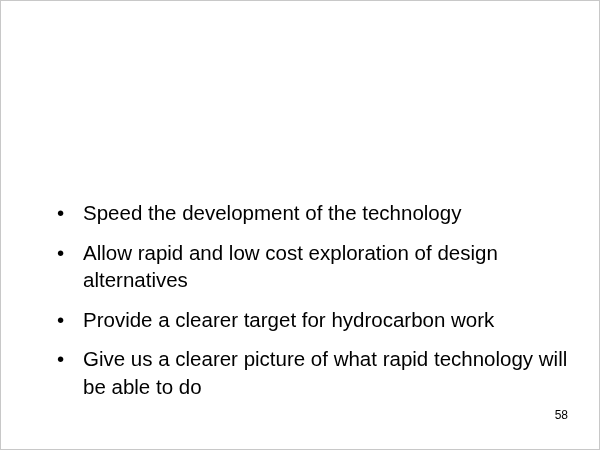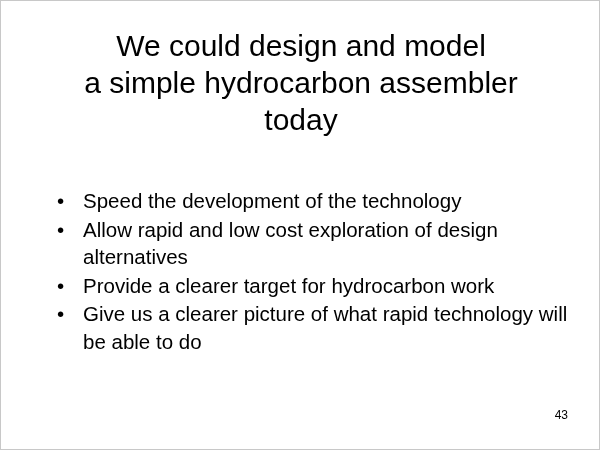--- a/index.html
+++ b/index.html
@@ -53,38 +53,36 @@
   .bullet-marker {
     position: absolute;
     left: 4px;
     top: 0;
     font-size: 20.5px;
     line-height: 27.5px;
     color: #000000;
   }
   .bullet-text {
     display: block;
+    margin-top: 12px;
   }
   #page-number {
     position: absolute;
     right: 31px;
     bottom: 27px;
     font-size: 12px;
     line-height: 14px;
     color: #000000;
   }
 </style>
 </head>
 <body>
 
 <div id="slide">
 
-  <div id="slide-title">We could design and model
-a simple hydrocarbon assembler
-today</div>
 
   <ul id="bullet-list">
 
     <li class="bullet-item">
       <span class="bullet-marker">•</span>
       <span class="bullet-text">Speed the development of the technology</span>
     </li>
 
     <li class="bullet-item">
       <span class="bullet-marker">•</span>
@@ -96,15 +94,15 @@
       <span class="bullet-text">Provide a clearer target for hydrocarbon work</span>
     </li>
 
     <li class="bullet-item">
       <span class="bullet-marker">•</span>
       <span class="bullet-text">Give us a clearer picture of what rapid technology will be able to do</span>
     </li>
 
   </ul>
 
-  <div id="page-number">43</div>
+  <div id="page-number">58</div>
 
 </div>
 
 </body></html>

